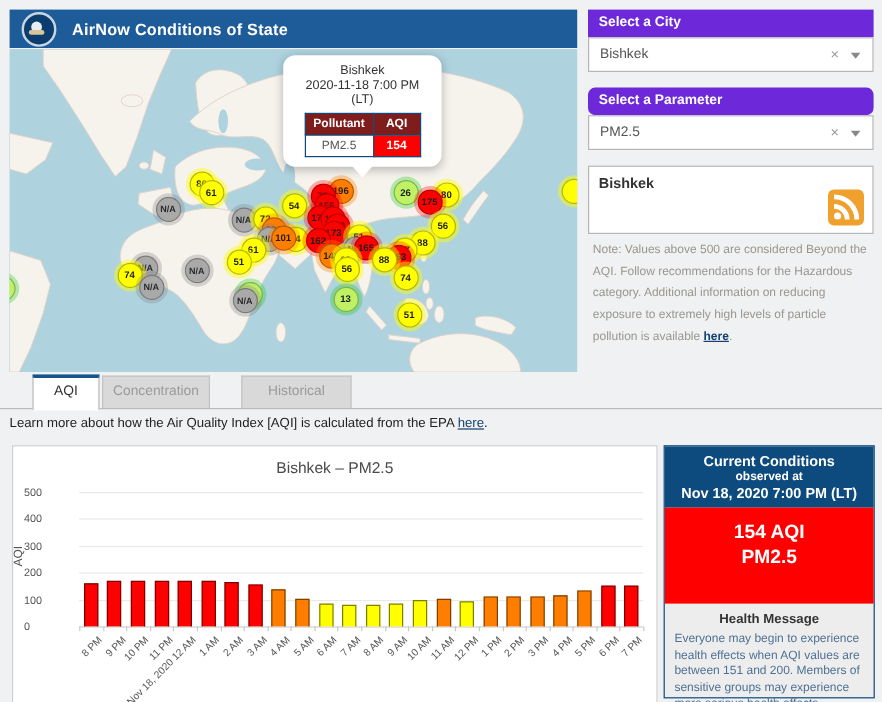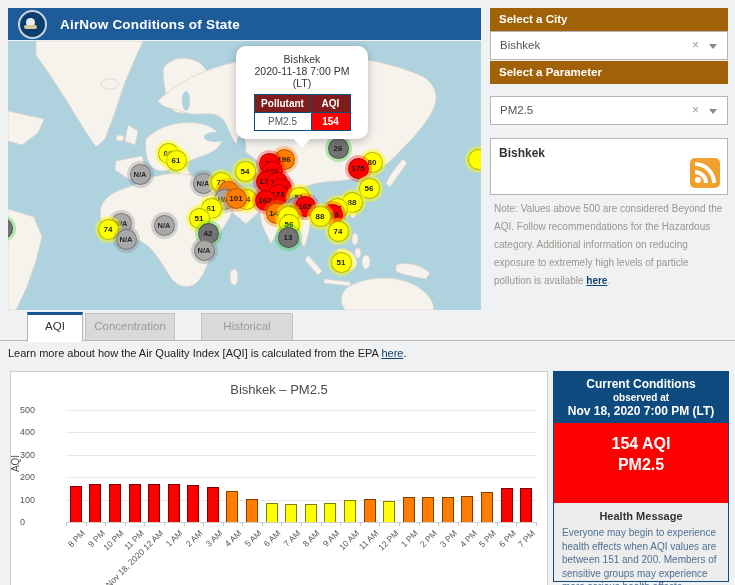--- a/index.html
+++ b/index.html
@@ -10,39 +10,39 @@
   .app-header{position:absolute;left:8px;top:8px;width:473px;height:32px;background:#1d5b99;display:flex;align-items:center;}
   .seal{width:25px;height:25px;border-radius:50%;margin-left:10px;background:#0b3d6e;border:2px solid #c9d6e2;position:relative;flex:0 0 auto;}
   .seal:before{content:"";position:absolute;left:6px;top:6px;width:9px;height:9px;border-radius:50%;background:#e8eef4;}
   .seal:after{content:"";position:absolute;left:4px;top:13px;width:13px;height:4px;border-radius:2px;background:#d7c89a;}
   .app-title{color:#fff;font-size:13.5px;font-weight:bold;margin-left:13px;letter-spacing:.2px;}
 
   
   .map{position:absolute;left:8px;top:41px;width:473px;height:269px;background:#aed2de;overflow:hidden;}
   .map svg{position:absolute;left:0;top:0;}
   .marker{position:absolute;width:21px;height:21px;border-radius:50%;display:flex;align-items:center;justify-content:center;font-size:8px;font-weight:bold;color:#1d1d1d;border:1px solid rgba(0,0,0,.28);box-sizing:border-box;}
-  .marker.green{background:#737373;box-shadow:0 0 0 3px rgba(45,210,45,.35);}
+  .marker.green{background:#bef264;box-shadow:0 0 0 3px rgba(45,210,45,.35);margin-top:12px;}
   .marker.yellow{background:#ffff00;box-shadow:0 0 0 3px rgba(255,255,0,.45);}
   .marker.orange{background:#ff7e00;box-shadow:0 0 0 3px rgba(255,126,0,.35);}
   .marker.red{background:#ff0000;box-shadow:0 0 0 3px rgba(255,0,0,.3);}
   .marker.na{background:#a9a9a9;box-shadow:0 0 0 3px rgba(128,128,128,.3);font-size:7.5px;color:#2b2b2b;}
 
   
   .popup{position:absolute;left:228px;top:5px;width:120px;background:#fff;border-radius:10px;box-shadow:0 2px 8px rgba(0,0,0,.25);padding:7px 6px 8px 6px;z-index:40;text-align:center;}
   .popup:after{content:"";position:absolute;left:50%;margin-left:-9px;bottom:-9px;width:0;height:0;border-left:9px solid transparent;border-right:9px solid transparent;border-top:10px solid #fff;}
   .popup .p-city{font-size:10.5px;color:#333;}
   .popup .p-dt{font-size:10.5px;color:#333;}
   .popup table{border-collapse:collapse;margin:5px auto 0 auto;}
   .popup th{background:#7f1d1d;color:#fff;font-size:10px;padding:3px 6px;border:1px solid #0d4a7d;}
   .popup td{font-size:10px;padding:3px 6px;border:1px solid #0d4a7d;}
   .popup td.poll{background:#fff;color:#555;min-width:44px;}
   .popup td.aqi-val{background:#ff0000;color:#fff;font-weight:bold;min-width:26px;}
 
   
-  .sb-hd{position:absolute;left:490px;width:238px;height:23px;background:#a16207;color:#fff;font-size:11.5px;font-weight:bold;line-height:23px;padding-left:9px;box-sizing:border-box;}
+  .sb-hd{position:absolute;left:490px;width:238px;height:23px;background:#6d28d9;color:#fff;font-size:11.5px;font-weight:bold;line-height:23px;padding-left:9px;box-sizing:border-box;}
   .selectbox{position:absolute;left:490px;width:238px;height:29px;background:#fff;border:1px solid #b6b6b6;box-sizing:border-box;font-size:11.5px;color:#555;line-height:27px;padding-left:9px;}
   .selectbox .clear-x{position:absolute;right:28px;top:0;color:#9a9a9a;font-size:12px;cursor:pointer;}
   .selectbox .caret{position:absolute;right:10px;top:12px;width:0;height:0;border-left:4px solid transparent;border-right:4px solid transparent;border-top:5px solid #888;}
   .feedbox{position:absolute;left:490px;top:138px;width:238px;height:57px;background:#fff;border:1px solid #b6b6b6;box-sizing:border-box;}
   .feed-title{font-size:12px;font-weight:bold;color:#333;padding:7px 0 0 8px;}
   .rss{position:absolute;right:7px;bottom:6px;width:30px;height:30px;border-radius:5px;background:#efa02d;}
   .note{position:absolute;left:494px;top:200px;width:234px;font-size:10px;line-height:18px;color:#9b968d;}
   .note a{color:#12416f;font-weight:bold;text-decoration:underline;}
 
   
@@ -213,21 +213,21 @@
     </div>
   </div>
 
   <div class="sb-hd" style="top:8px;">Select a City</div>
   <div class="selectbox" style="top:31px;">
     <span>Bishkek</span>
     <span class="clear-x">×</span>
     <span class="caret"></span>
   </div>
 
-  <div class="sb-hd" style="top:61px;">Select a Parameter</div>
+  <div class="sb-hd" style="top:73px;border-radius:6px;">Select a Parameter</div>
   <div class="selectbox" style="top:96px;">
     <span>PM2.5</span>
     <span class="clear-x">×</span>
     <span class="caret"></span>
   </div>
 
   <div class="feedbox">
     <div class="feed-title">Bishkek</div>
     <div class="rss">
       <svg width="30" height="30" viewBox="0 0 30 30">

